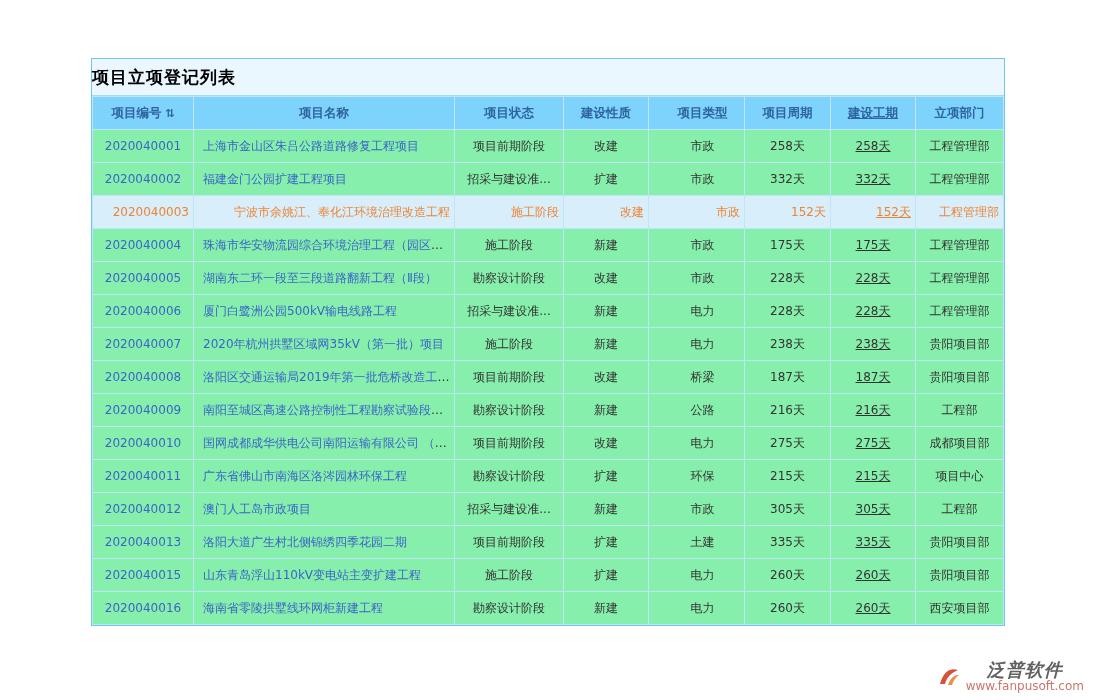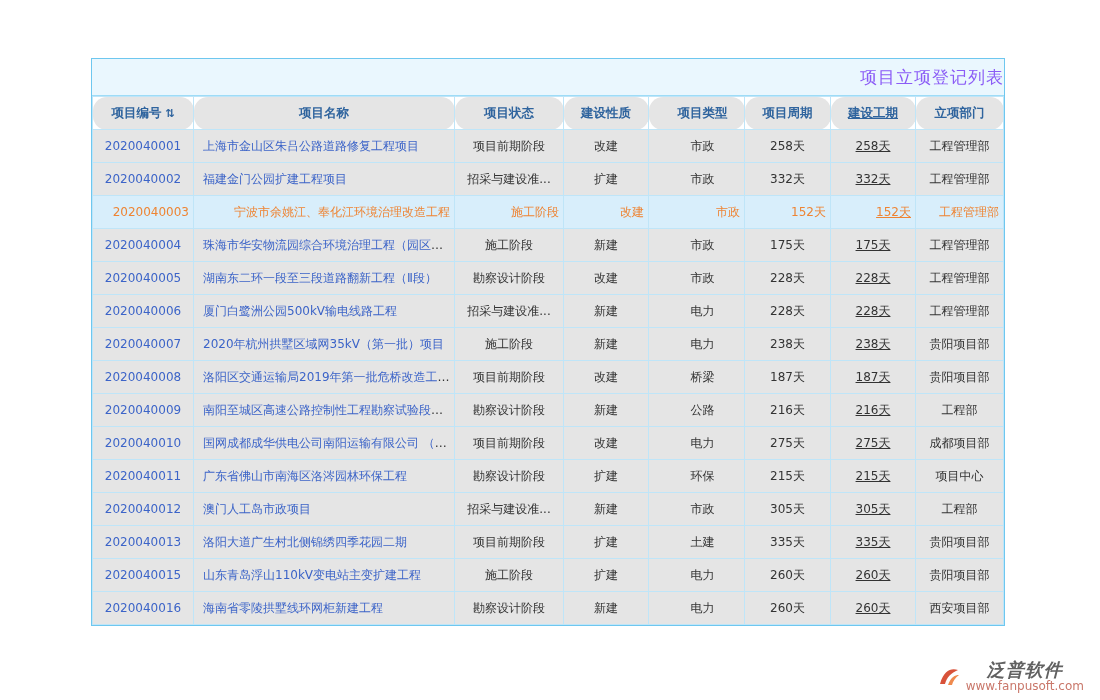--- a/index.html
+++ b/index.html
@@ -13,61 +13,60 @@
   .panel {
     position:absolute;
     left:91px; top:58px;
     width:914px;
     background:#ffffff;
     border:1px solid #6ec7ef;
   }
   .title-bar {
     height:37px;
     line-height:37px;
-    text-align:right;
+    text-align:left;
     background:#eaf7fe;
-    color:#8b5cf6;
+    color:#000000;
     font-size:17px;
-    font-weight:normal;
+    font-weight:bold;
     border-bottom:1px solid #9edcf7;
     letter-spacing:1px;
   }
   table {
     width:100%;
     border-collapse:collapse;
     table-layout:fixed;
     font-size:12px;
   }
   th, td {
     border:1px solid #bfe5f8;
     height:33px;
     text-align:center;
     overflow:hidden;
     white-space:nowrap;
     text-overflow:ellipsis;
     padding:0 4px;
     color:#333333;
   }
   thead th {
-    background:#e5e5e5;
+    background:#7dd3fc;
     color:#2f649e;
     font-weight:bold;
     font-size:12.5px;
-    border-radius:14px;
   }
   th:nth-child(1), td:nth-child(1) { width:101px; }
   th:nth-child(2), td:nth-child(2) { width:261px; }
   th:nth-child(3), td:nth-child(3) { width:109px; }
   th:nth-child(4), td:nth-child(4) { width:85px; }
   th:nth-child(5), td:nth-child(5) { width:96px;padding-left:16px; }
   th:nth-child(6), td:nth-child(6) { width:86px;margin-top:24px; }
   th:nth-child(7), td:nth-child(7) { width:85px;text-decoration:underline; }
   td.col-name { text-align:left; padding-left:9px; }
   a.cell-link { color:#3c64c8; text-decoration:none; cursor:pointer; }
-  tbody tr { background:#e5e5e5; }
+  tbody tr { background:#86efac; }
   tbody tr.highlighted { background:#d8eefb; }
   tbody tr.highlighted td, tbody tr.highlighted a.cell-link { color:#ee8433;text-align:right; }
   .sort-icon {
     margin-left:4px;
     font-size:11px;
     color:#2f649e;
     cursor:pointer;
     display:inline-block;
     vertical-align:middle;
   }

